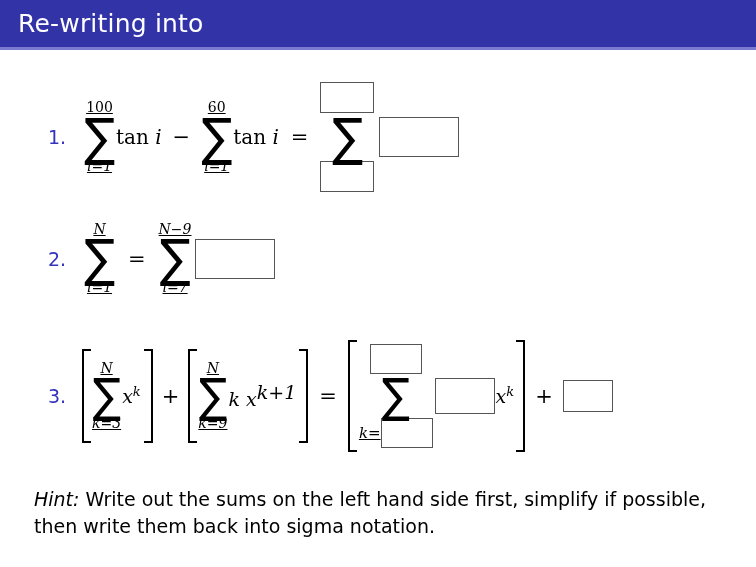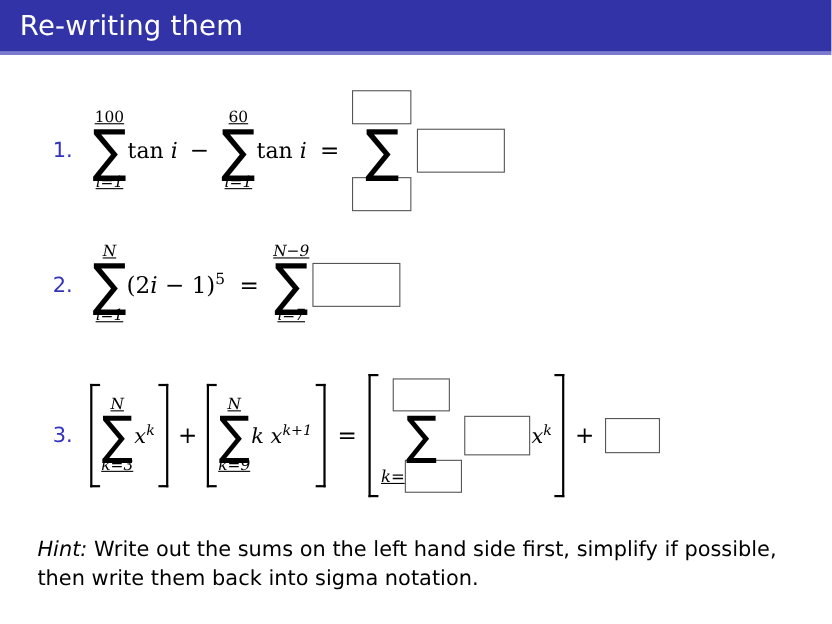--- a/index.html
+++ b/index.html
@@ -153,21 +153,21 @@
   }
   #hint .hint-word {
     font-style: italic;
   }
 </style>
 </head>
 <body>
 
 <div id="title-bar"></div>
 <div id="title-underline"></div>
-<div id="title-text">Re-writing them</div>
+<div id="title-text">Re-writing into</div>
 
 <div class="row" id="row-1">
 
   <span class="marker num-label">1.</span>
 
   <span class="sum math" style="margin-left:6px;">
     <span class="lim top">100</span>
     <span class="sigma">∑</span>
     <span class="lim bot it">i=1</span>
   </span>
@@ -194,21 +194,20 @@
 
 <div class="row" id="row-2">
 
   <span class="marker num-label">2.</span>
 
   <span class="sum math" style="margin-left:6px;">
     <span class="lim top it">N</span>
     <span class="sigma">∑</span>
     <span class="lim bot it">i=1</span>
   </span>
-  <span class="math" style="font-size:21px;">(2<span class="it">i</span> − 1)<sup style="font-size:14px;">5</sup></span>
 
   <span class="op" style="margin:0 13px;">=</span>
 
   <span class="sum math">
     <span class="lim top it">N−9</span>
     <span class="sigma">∑</span>
     <span class="lim bot it">i=7</span>
   </span>
   <span class="box" style="width:80px;height:40px;margin-left:3px;"></span>
 </div>
@@ -230,21 +229,21 @@
 
   <span class="op" style="margin:0 9px;">+</span>
 
   <span style="display:inline-flex;align-items:center;">
     <span class="brk brk-l" style="height:94px;"></span>
     <span class="sum math" style="margin:0 1px;">
       <span class="lim top it">N</span>
       <span class="sigma-sm">∑</span>
       <span class="lim bot it">k=9</span>
     </span>
-    <span class="math it" style="font-size:19px;">k&nbsp;x<sup style="font-size:13px;text-align:right;">k+1</sup></span>
+    <span class="math it" style="font-size:19px;">k&nbsp;x<sup style="font-size:19px;text-align:right;">k+1</sup></span>
     <span class="brk brk-r" style="height:94px;margin-left:3px;"></span>
   </span>
 
   <span class="op" style="margin:0 11px;">=</span>
 
   <span style="display:inline-flex;align-items:center;">
     <span class="brk brk-l" style="height:112px;"></span>
     <span class="sum math" style="margin:0 2px;">
       <span class="box" style="width:52px;height:30px;"></span>
       <span class="sigma-sm" style="margin:1px 0;">∑</span>

